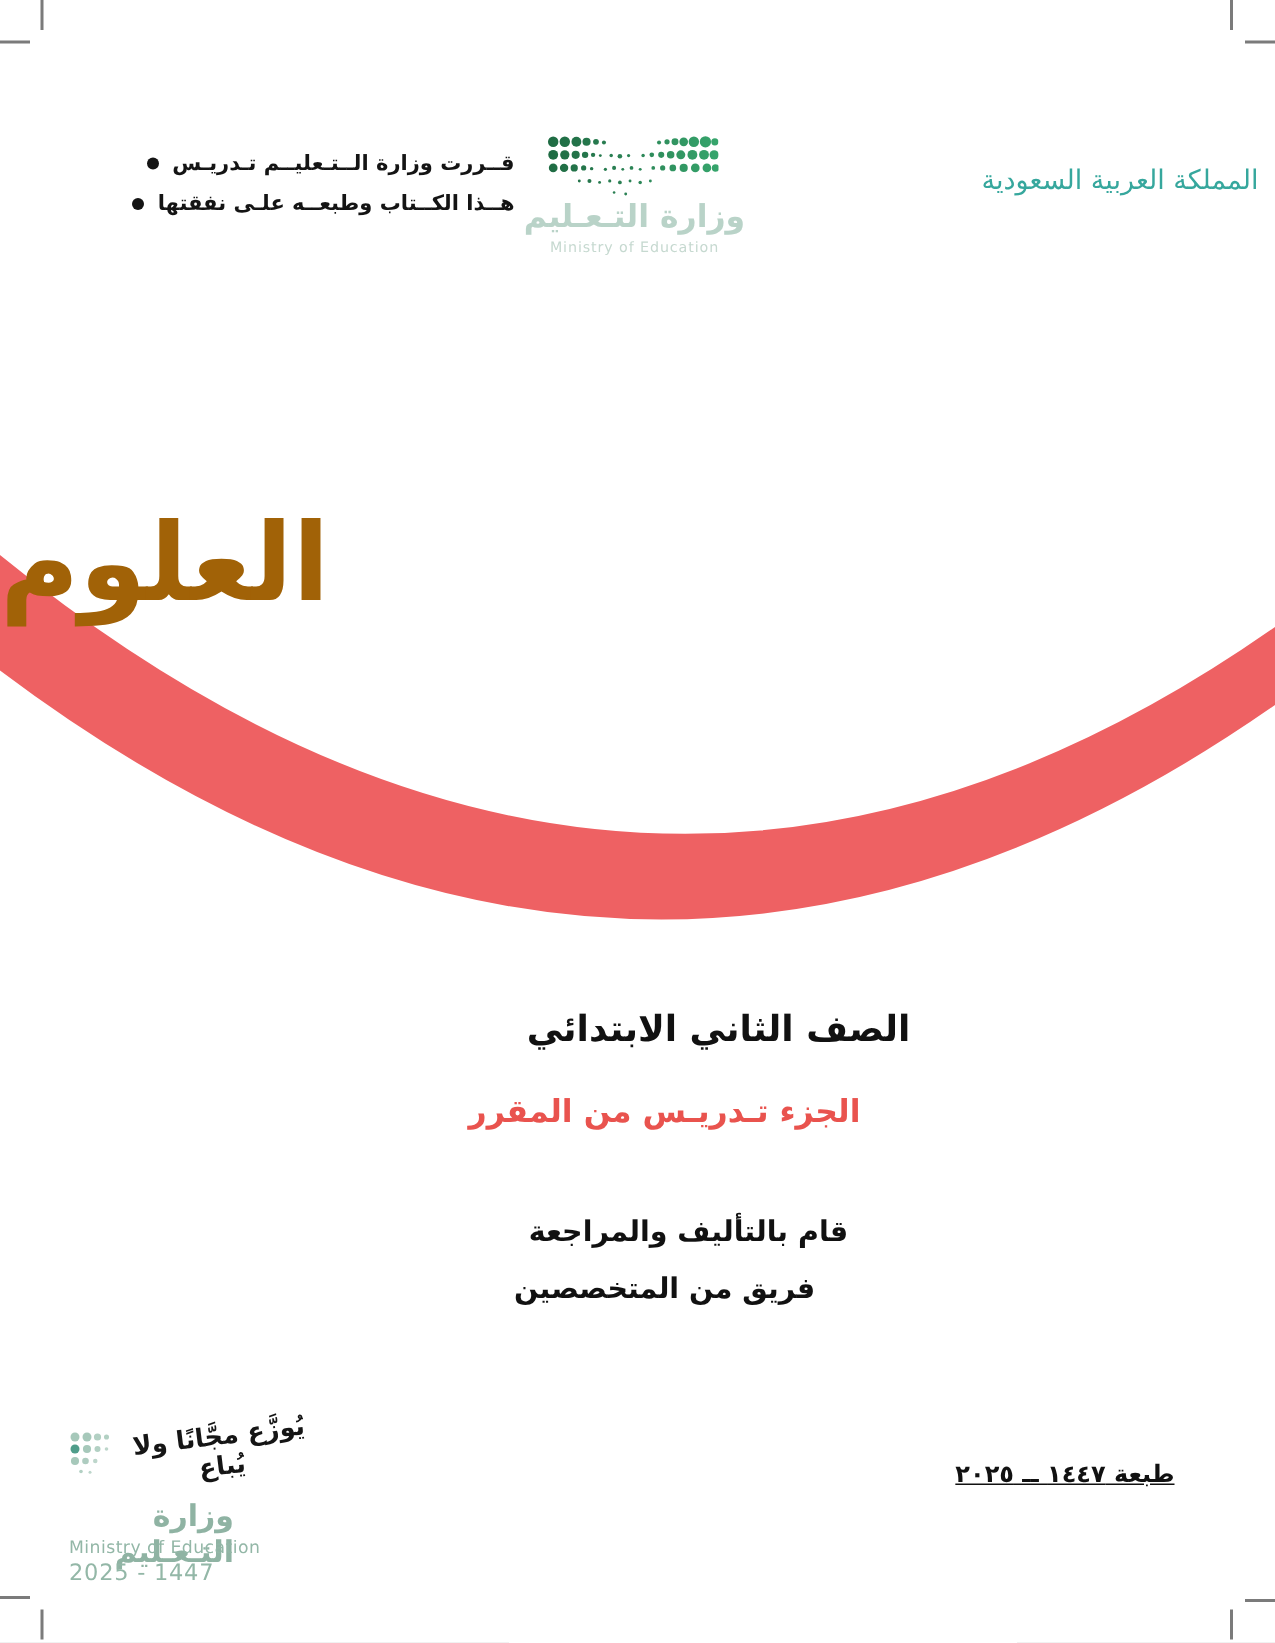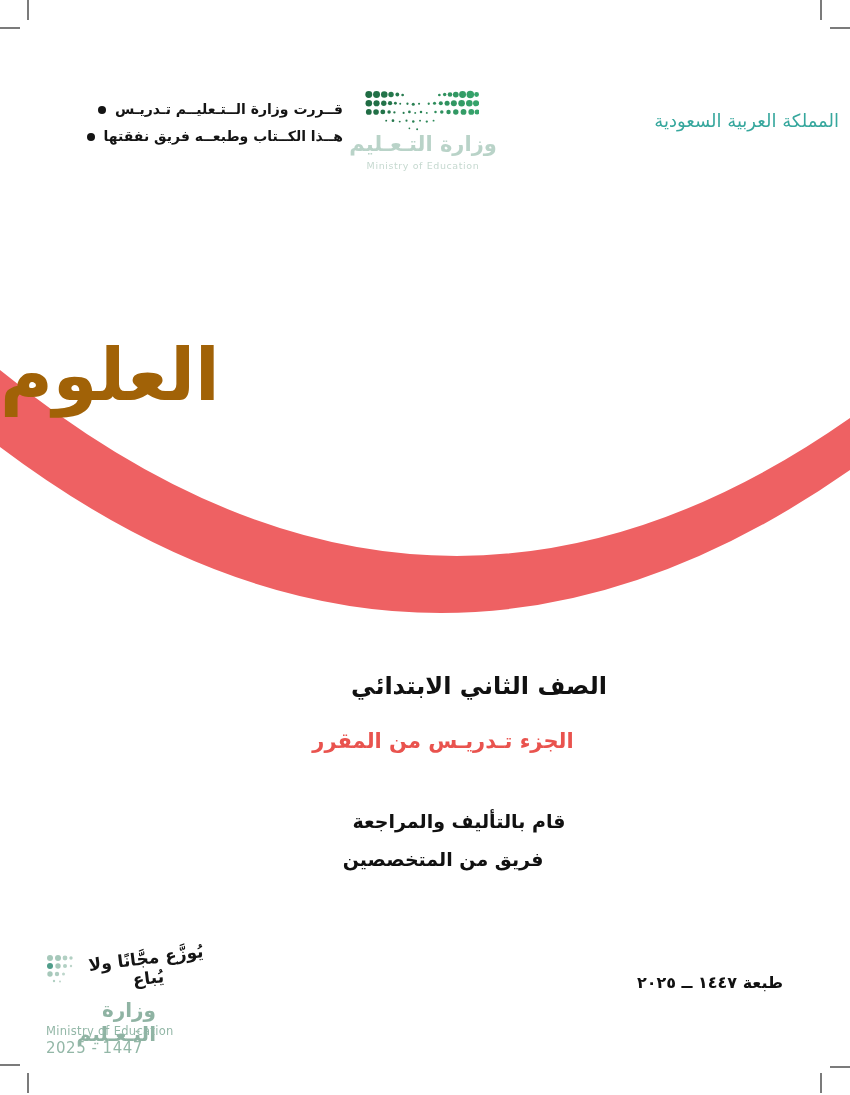--- a/index.html
+++ b/index.html
@@ -99,21 +99,21 @@
     font-size:11.5px;color:#93b7a7;letter-spacing:.3px;
   }
   .f-years{
     position:absolute;left:46px;top:1039px;
     font-size:15px;color:#93b7a7;letter-spacing:.5px;
   }
 
   
   .edition{
     position:absolute;top:973px;right:103px;
-    direction:rtl;font-size:16px;font-weight:bold;color:#111;letter-spacing:1px;
+    direction:rtl;font-size:16px;font-weight:bold;color:#111;letter-spacing:1px;text-decoration:underline;
   }
 </style>
 </head>
 <body>
 
 <div class="page">
 
   <div class="crop v tl-v"></div>
   <div class="crop h tl-h"></div>
   <div class="crop v tr-v"></div>
@@ -125,21 +125,21 @@
 
   <svg class="swoosh" viewBox="0 0 850 1095">
     <path d="M0,370 Q425,716 850,418 L850,470 Q425,767 0,447 Z" fill="#ee6163"></path>
   </svg>
 
   <div class="decree">
     <div>
       <span>قــررت وزارة الــتـعليــم تـدريـس</span><span class="dot"></span>
     </div>
     <div>
-      <span>هــذا الكــتاب وطبعــه فريق نفقتها</span><span class="dot"></span>
+      <span>هــذا الكــتاب وطبعــه علـى نفقتها</span><span class="dot"></span>
     </div>
   </div>
 
   <svg class="logo-dots" viewBox="0 0 120 52">
     <defs>
       <linearGradient id="g1" x1="0" y1="0" x2="120" y2="0" gradientUnits="userSpaceOnUse">
         <stop offset="0" stop-color="#1e6a42"></stop>
         <stop offset="0.45" stop-color="#2b8154"></stop>
         <stop offset="1" stop-color="#36a56c"></stop>
       </linearGradient>

